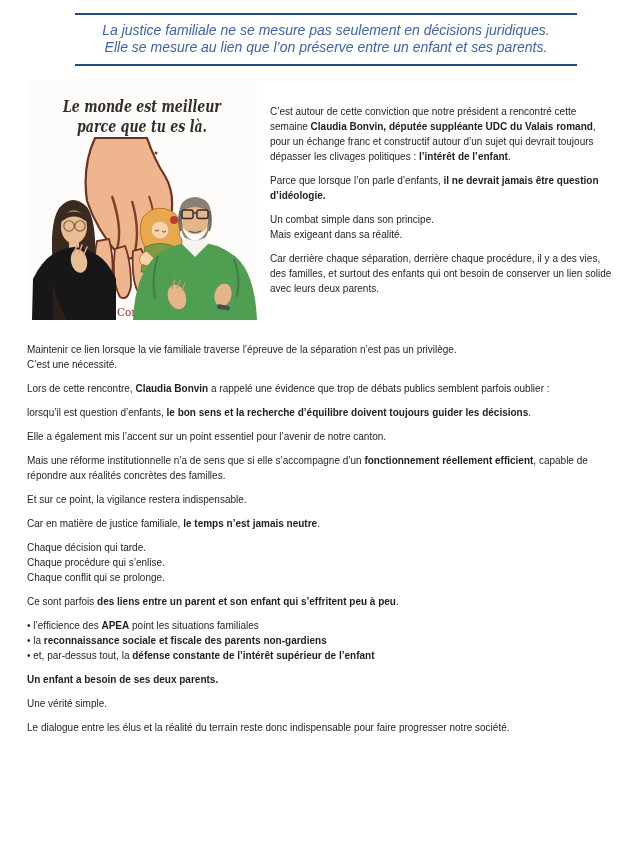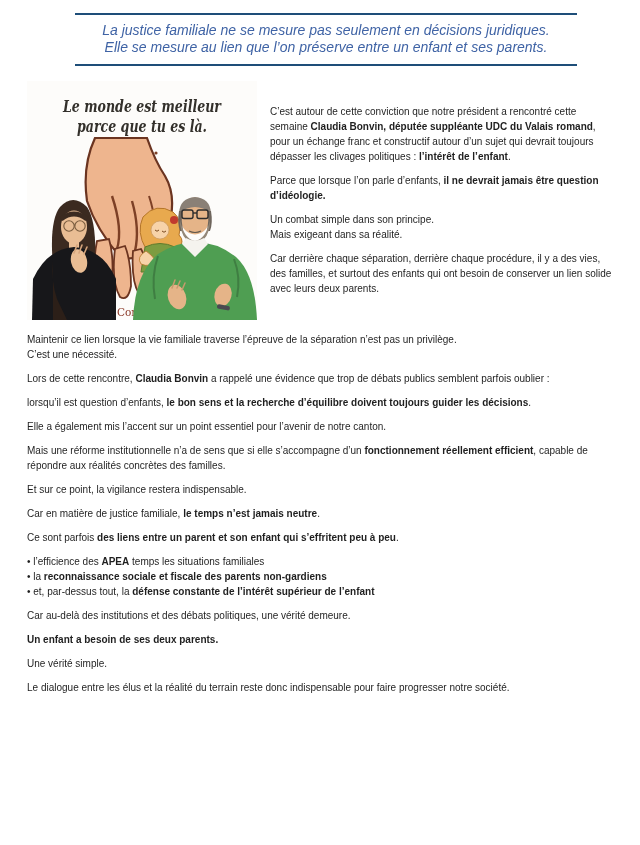--- a/index.html
+++ b/index.html
@@ -19,21 +19,21 @@
     font-style:italic;
     color:#3f63a5;
     font-size:14px;
     line-height:17px;
   }
   .content { padding:15px 28px 0 27px; }
   .photo {
     float:left;
     width:230px;
     height:239px;
-    margin:0 13px 12px 0;
+    margin:0 13px 22px 0;
     background:#fdfcfa;
   }
   .photo svg { display:block; width:230px; height:239px; }
   .paras p { margin:0 0 9px 0; line-height:15px; }
   .lead p:first-child { margin-top:23px; }
   .clear { clear:left; }
   .b { font-weight:bold; }
 </style>
 </head>
 <body>
@@ -125,21 +125,21 @@
       <p><span>Car derrière chaque séparation, derrière chaque procédure, il y a des vies, des familles, et surtout des enfants qui ont besoin de conserver un lien solide avec leurs deux parents.</span></p>
     </div>
   <div class="paras clear">
       <p><span>Maintenir ce lien lorsque la vie familiale traverse l’épreuve de la séparation n’est pas un privilège.</span><br><span>C’est une nécessité.</span></p>
       <p><span>Lors de cette rencontre, </span><span class="b">Claudia Bonvin</span><span> a rappelé une évidence que trop de débats publics semblent parfois oublier :</span></p>
       <p><span>lorsqu’il est question d’enfants, </span><span class="b">le bon sens et la recherche d’équilibre doivent toujours guider les décisions</span><span>.</span></p>
       <p><span>Elle a également mis l’accent sur un point essentiel pour l’avenir de notre canton.</span></p>
       <p><span>Mais une réforme institutionnelle n’a de sens que si elle s’accompagne d’un </span><span class="b">fonctionnement réellement efficient</span><span>, capable de répondre aux réalités concrètes des familles.</span></p>
       <p><span>Et sur ce point, la vigilance restera indispensable.</span></p>
       <p><span>Car en matière de justice familiale, </span><span class="b">le temps n’est jamais neutre</span><span>.</span></p>
+      <p><span>Chaque décision qui tarde.</span><br><span>Chaque procédure qui s’enlise.</span><br><span>Chaque conflit qui se prolonge.</span></p>
       <p><span>Ce sont parfois </span><span class="b">des liens entre un parent et son enfant qui s’effritent peu à peu</span><span>.</span></p>
-      <p><span>• l’efficience des </span><span class="b">APEA</span><span> temps les situations familiales</span><br><span>• la </span><span class="b">reconnaissance sociale et fiscale des parents non-gardiens</span><br><span>• et, par-dessus tout, la </span><span class="b">défense constante de l’intérêt supérieur de l’enfant</span></p>
-      <p><span>Car au-delà des institutions et des débats politiques, une vérité demeure.</span></p>
+      <p><span>• l’efficience des </span><span class="b">APEA</span><span> point les situations familiales</span><br><span>• la </span><span class="b">reconnaissance sociale et fiscale des parents non-gardiens</span><br><span>• et, par-dessus tout, la </span><span class="b">défense constante de l’intérêt supérieur de l’enfant</span></p>
       <p><span class="b">Un enfant a besoin de ses deux parents.</span></p>
       <p><span>Une vérité simple.</span></p>
       <p><span>Le dialogue entre les élus et la réalité du terrain reste donc indispensable pour faire progresser notre société.</span></p>
     </div>
 
 </div>
 
 </body></html>

